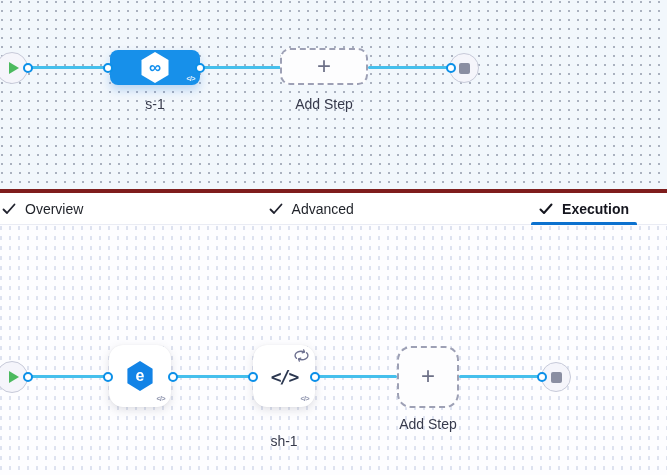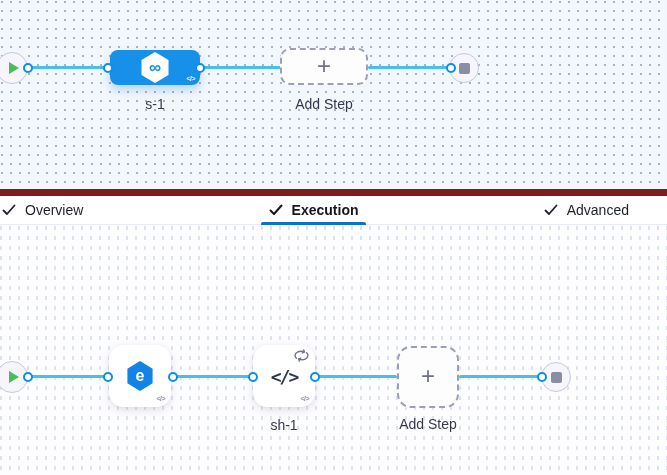--- a/index.html
+++ b/index.html
@@ -7,21 +7,21 @@
     font-family:"Liberation Sans",sans-serif;background:#fff;}
 
   
   .canvas-top{position:absolute;left:0;top:0;width:667px;height:189px;
     background-color:#f2f7fc;
     background-image:radial-gradient(circle at 2px 2px,#aab1bf 1px,transparent 1.4px);
     background-size:9px 9px;}
 
   
   .tabbar{position:absolute;left:0;top:189px;width:667px;height:36px;box-sizing:border-box;
-    background:#ffffff;border-top:7px solid #7f1d1d;border-bottom:1px solid #eaecf4;
+    background:#ffffff;border-top:4px solid #7f1d1d;border-bottom:1px solid #eaecf4;
     display:flex;justify-content:space-between;align-items:stretch;padding:0 30px 0 0;z-index:10;}
   .tab{display:flex;align-items:center;gap:9px;padding:0 8px;font-size:14px;color:#1e2128;
     position:relative;white-space:nowrap;cursor:pointer;}
   .tab:first-child{padding-left:2px;}
   .tab.active{font-weight:bold;color:#15161f;}
   .tab.active::after{content:"";position:absolute;left:0;right:0;bottom:-1px;height:3px;
     background:#0b71cf;border-radius:2px 2px 0 0;}
   .tab svg{flex:0 0 auto;}
 
   
@@ -109,31 +109,31 @@
     </div>
   </div>
 
   <div class="tabbar">
     <div class="tab">
       <svg width="14" height="12" viewBox="0 0 14 12">
           <path d="M1.5 6.5 L5 10 L12.5 1.5" fill="none" stroke="#20222e" stroke-width="1.8" stroke-linecap="round" stroke-linejoin="round"></path>
         </svg>
       <span>Overview</span>
     </div>
+    <div class="tab">
+      <svg width="14" height="12" viewBox="0 0 14 12">
+          <path d="M1.5 6.5 L5 10 L12.5 1.5" fill="none" stroke="#20222e" stroke-width="1.8" stroke-linecap="round" stroke-linejoin="round"></path>
+        </svg>
+      <span>Advanced</span>
+    </div>
     <div class="tab active">
       <svg width="14" height="12" viewBox="0 0 14 12">
           <path d="M1.5 6.5 L5 10 L12.5 1.5" fill="none" stroke="#15161f" stroke-width="2" stroke-linecap="round" stroke-linejoin="round"></path>
         </svg>
       <span>Execution</span>
-    </div>
-    <div class="tab">
-      <svg width="14" height="12" viewBox="0 0 14 12">
-          <path d="M1.5 6.5 L5 10 L12.5 1.5" fill="none" stroke="#20222e" stroke-width="1.8" stroke-linecap="round" stroke-linejoin="round"></path>
-        </svg>
-      <span>Advanced</span>
     </div>
   </div>
 
   <div class="canvas-bottom">
     <div class="edge" style="left:28px;top:150px;width:80px;"></div>
     <div class="edge" style="left:173px;top:150px;width:80px;"></div>
     <div class="edge" style="left:315px;top:150px;width:82px;"></div>
     <div class="edge" style="left:459px;top:150px;width:83px;"></div>
 
     <div class="term" style="left:-4px;top:136px;width:32px;height:32px;">
@@ -157,21 +157,21 @@
     <div class="step-node" style="left:253px;">
       <span class="code-glyph">&lt;/&gt;</span>
       <svg class="loop-icon" width="17" height="13" viewBox="0 0 17 13">
         <path d="M3.4 9.3 C1.3 7.4 1.7 4.5 4.4 3.1 C6.3 2.1 9.1 2 11.2 2.8" fill="none" stroke="#6e7190" stroke-width="1.4" stroke-linecap="round"></path>
         <path d="M13.6 3.7 C15.7 5.6 15.3 8.5 12.6 9.9 C10.7 10.9 7.9 11 5.8 10.2" fill="none" stroke="#6e7190" stroke-width="1.4" stroke-linecap="round"></path>
         <path d="M10.6 0.8 L11.5 3.1 L9.2 3.9" fill="none" stroke="#6e7190" stroke-width="1.3" stroke-linecap="round" stroke-linejoin="round"></path>
         <path d="M6.4 12.2 L5.5 9.9 L7.8 9.1" fill="none" stroke="#6e7190" stroke-width="1.3" stroke-linecap="round" stroke-linejoin="round"></path>
       </svg>
       <span class="code-badge on-white">&lt;/&gt;</span>
     </div>
-    <div class="node-label" style="left:253px;top:192px;width:62px;text-align:center;">sh-1</div>
+    <div class="node-label" style="left:253px;top:208px;width:62px;text-align:center;">sh-1</div>
 
     <div class="add-box add-step">
       <span class="plus">+</span>
     </div>
     <div class="node-label" style="left:383px;top:191px;width:90px;">Add Step</div>
 
     <div class="term" style="left:541px;top:137px;width:30px;height:30px;">
       <div class="stop-sq"></div>
     </div>
   </div>

